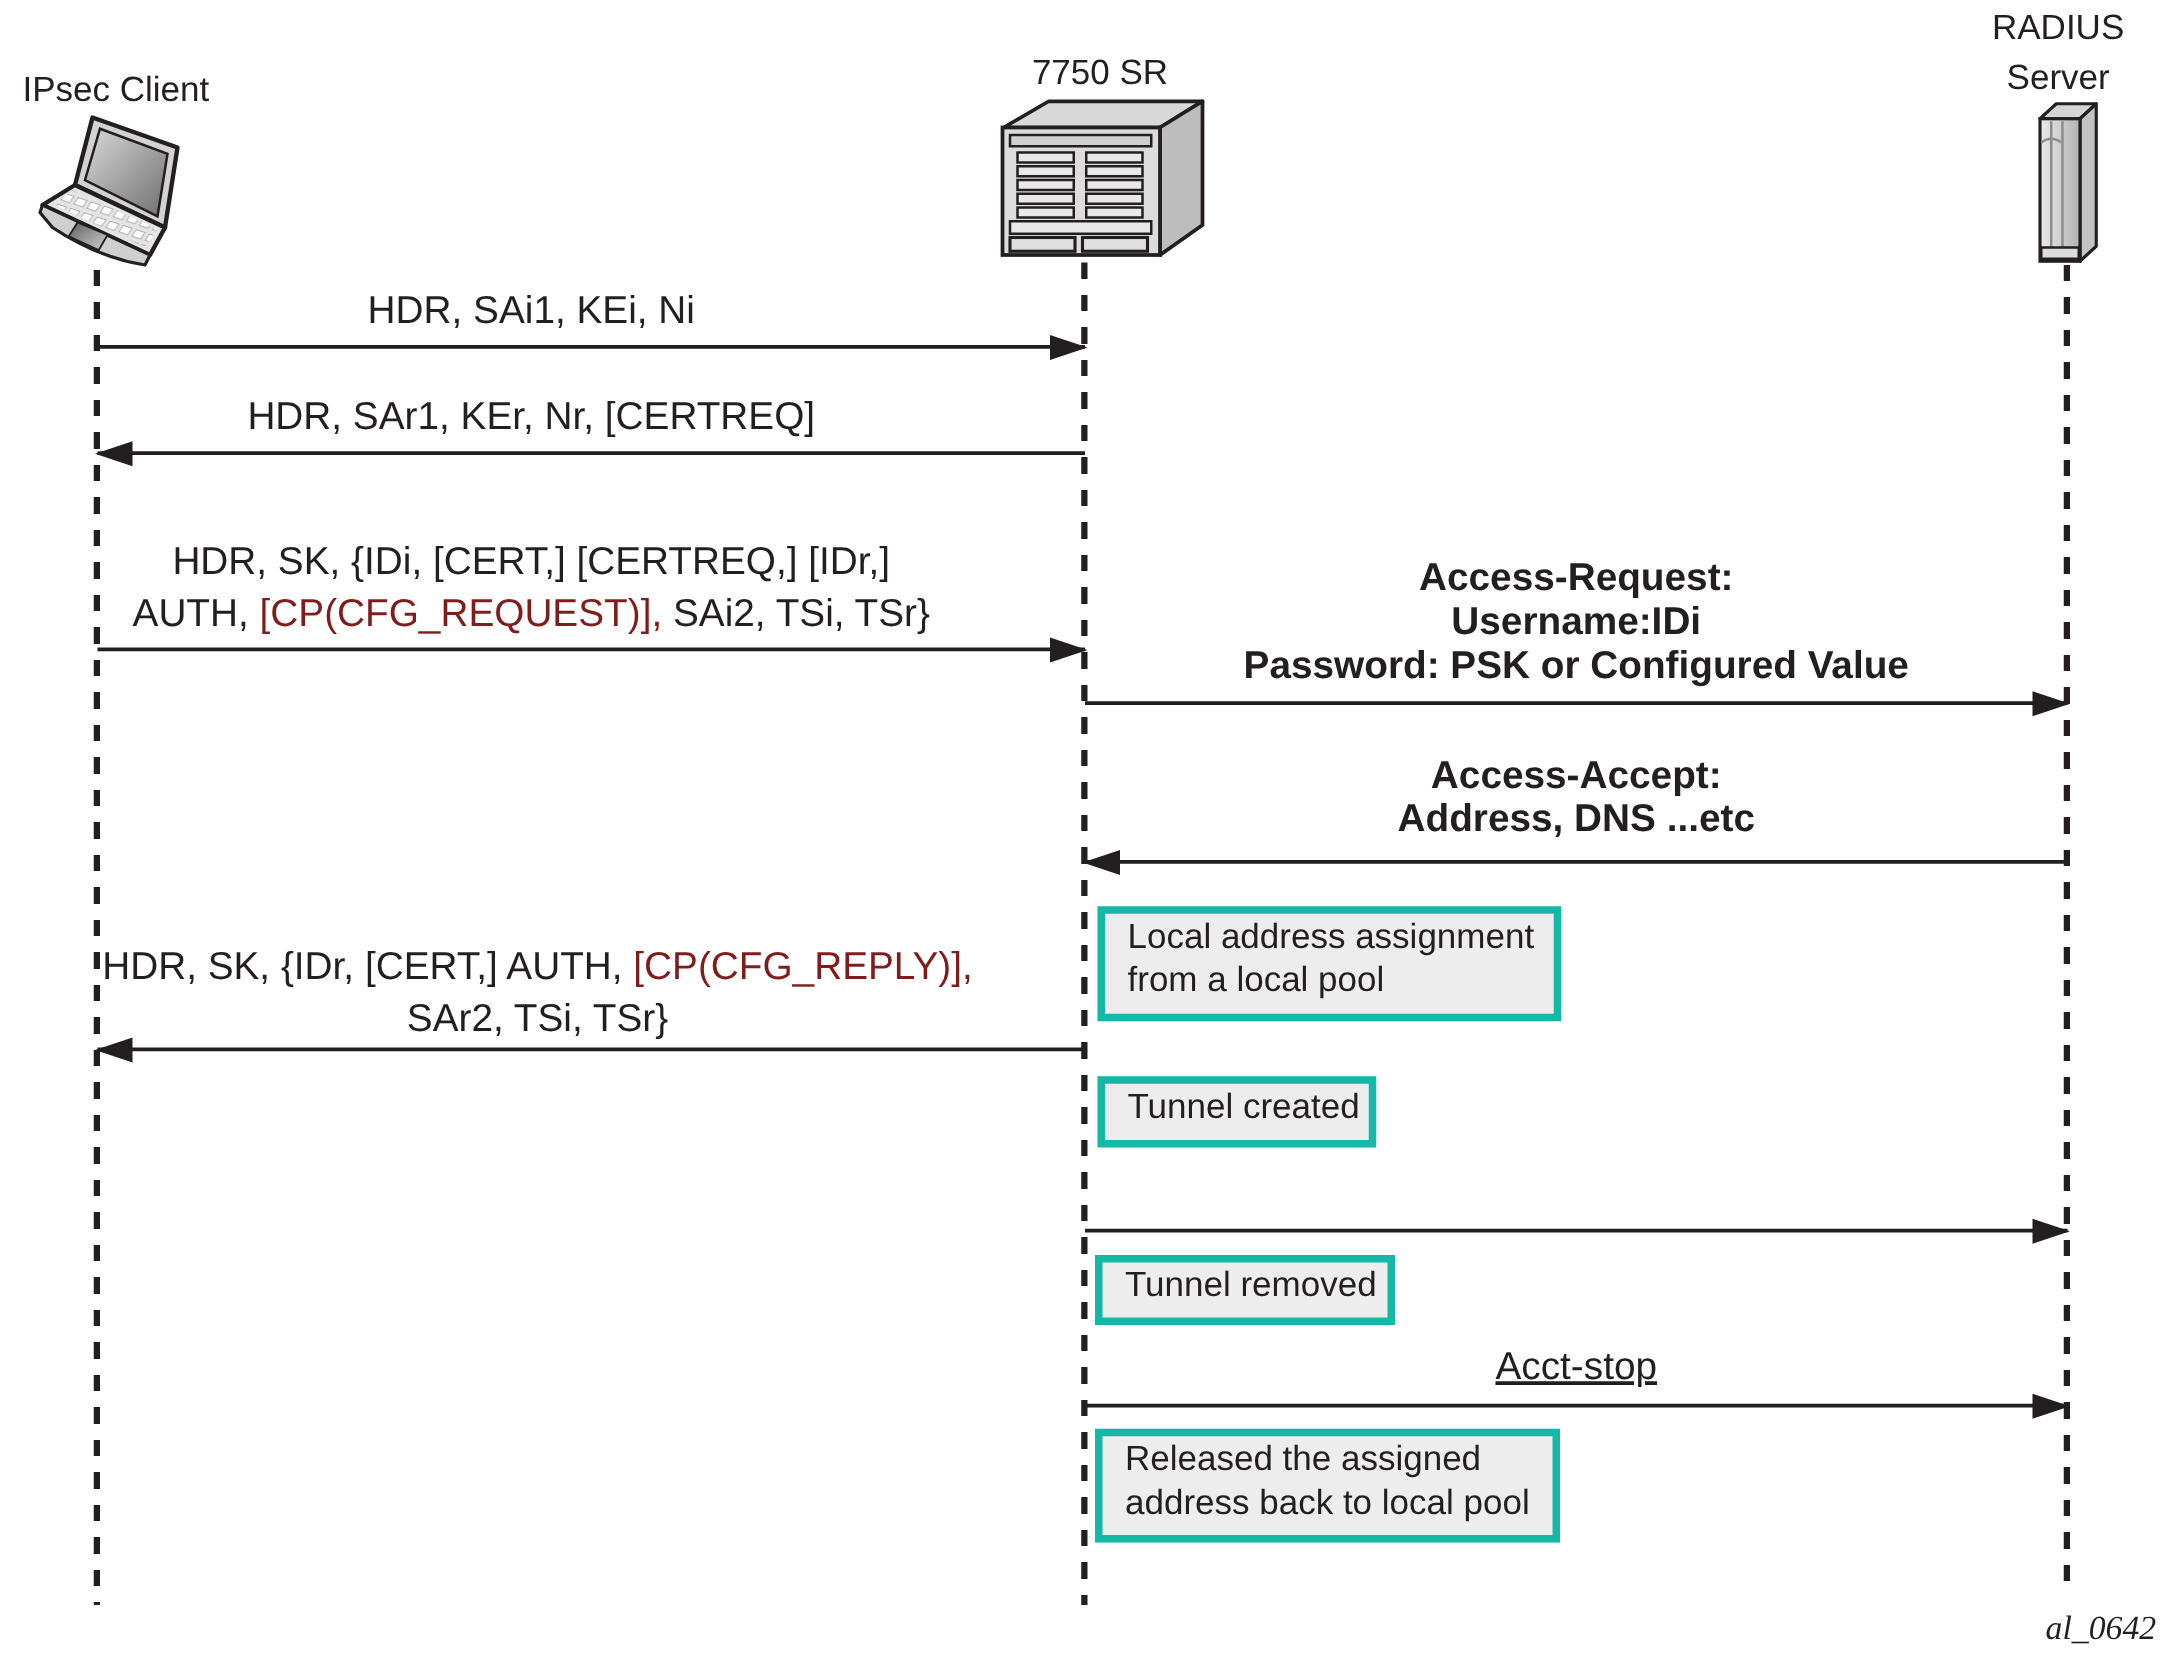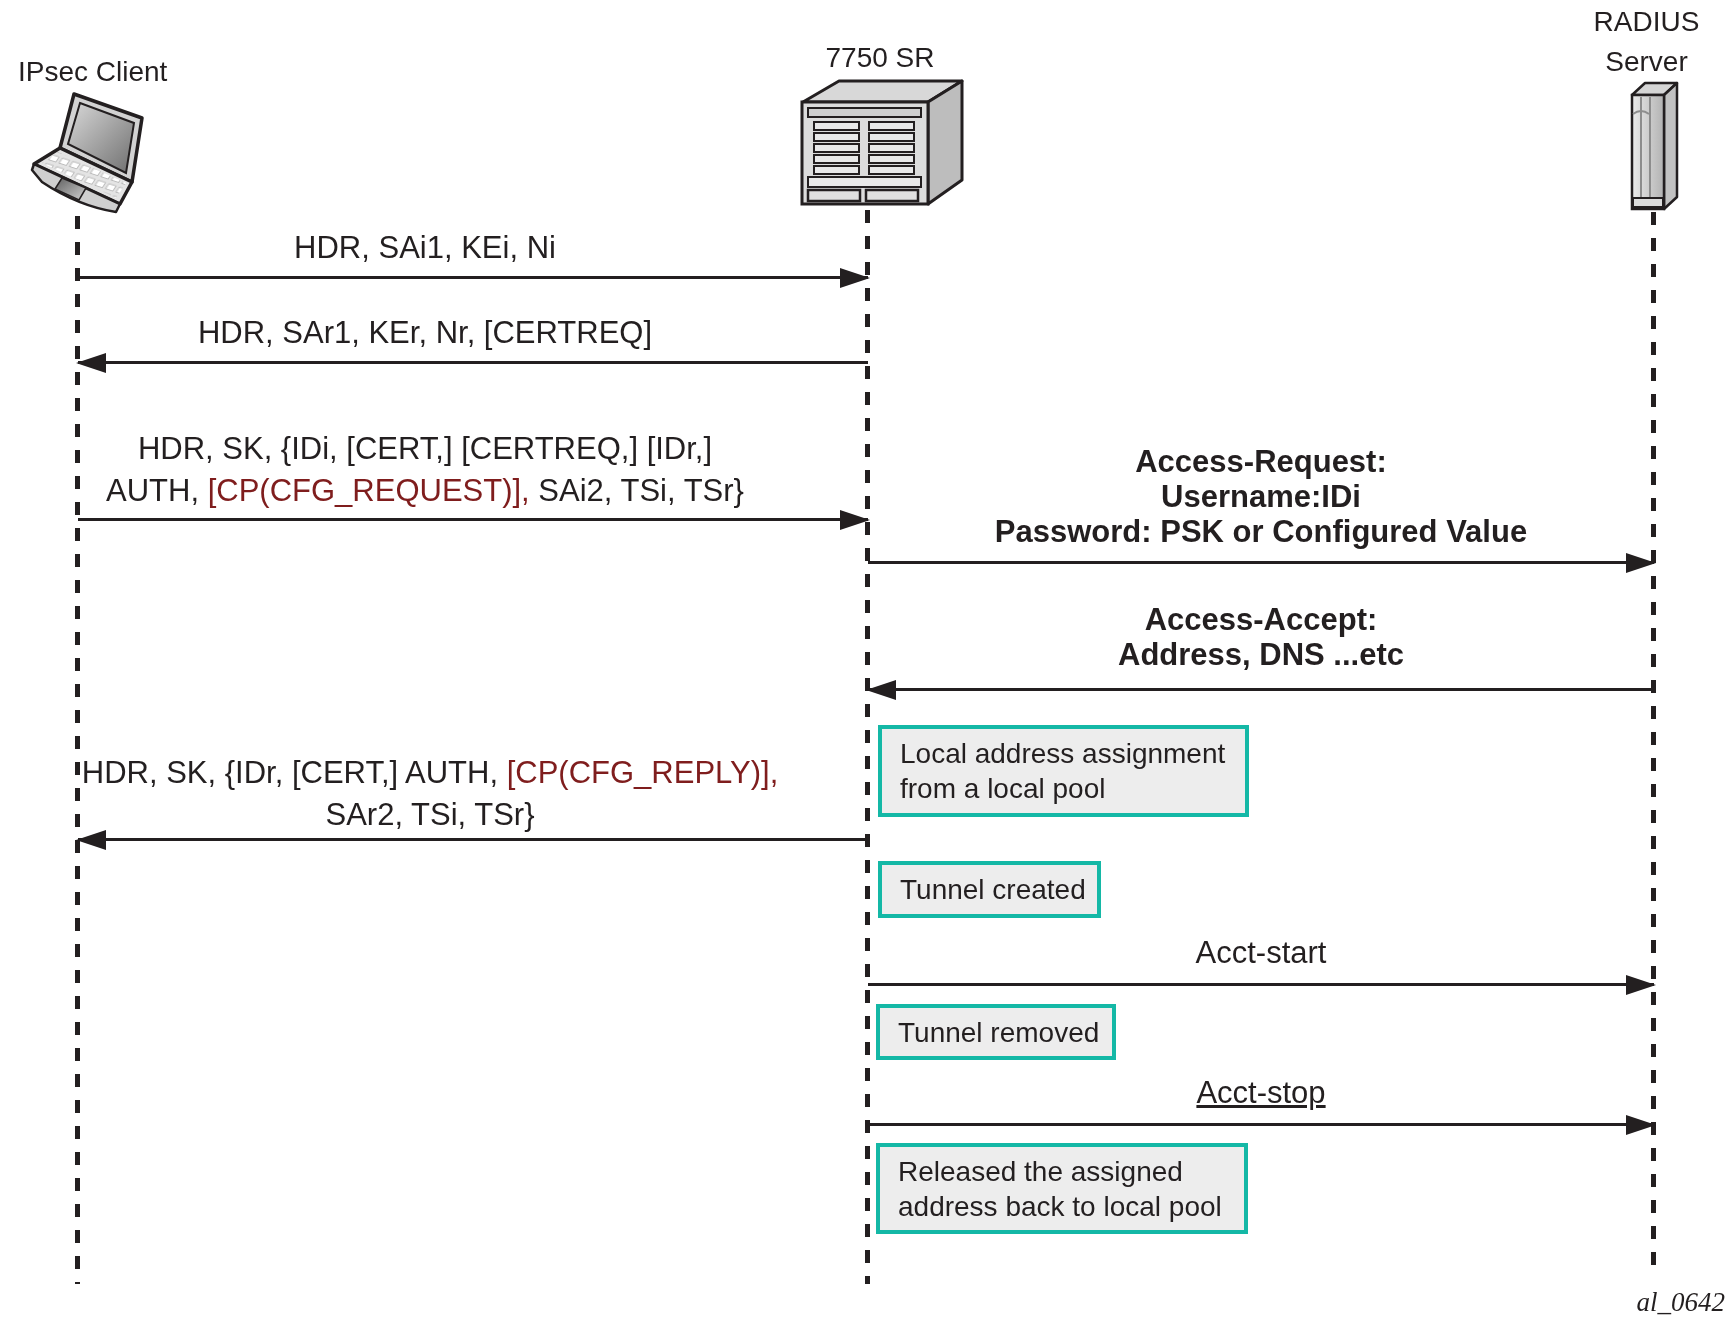--- a/index.html
+++ b/index.html
@@ -30,22 +30,22 @@
     border-color:transparent #231f20 transparent transparent;
   }
   .msg{
     position:absolute;font-size:31px;line-height:36px;text-align:center;
     color:#231f20;white-space:nowrap;
   }
   .lh35{line-height:35px;font-weight:bold;}
   .lh42{line-height:42px;}
   .gray{color:#7f1d1d;margin-top:20px;}
   .note{
-    position:absolute;background:#ededed;border:4px solid #14b8a6;
-    box-sizing:border-box;display:flex;flex-direction:column;justify-content:center;
+    position:absolute;background:#ededed;border:6px solid #14b8a6;
+    box-sizing:border-box;display:flex;flex-direction:column;
     font-size:28px;line-height:35px;padding-left:18px;color:#231f20;white-space:nowrap;
   }
   .fig-label{
     position:absolute;font-family:"Liberation Serif",serif;font-style:italic;
     font-size:27px;color:#231f20;text-align:right;
   }
   svg{display:block;}
 </style>
 </head>
 <body>
@@ -170,21 +170,20 @@
   <div class="msg lh42" style="left:35px;top:752px;width:790px;">
     <div><span>HDR, SK, {IDr, [CERT,] AUTH, </span><span class="gray">[CP(CFG_REPLY)],</span></div>
     <div>SAr2, TSi, TSr}</div>
   </div>
   <div class="arrow left" style="left:78px;top:838px;width:790px;"></div>
 
   <div class="note" style="left:878px;top:861px;width:223px;height:57px;">
     <div>Tunnel created</div>
   </div>
 
-  <div class="msg" style="left:868px;top:935px;width:786px;">Acct-start</div>
   <div class="arrow right" style="left:868px;top:983px;width:786px;"></div>
 
   <div class="note" style="left:876px;top:1004px;width:240px;height:56px;">
     <div>Tunnel removed</div>
   </div>
 
   <div class="msg" style="left:868px;top:1075px;width:786px;text-decoration:underline;">Acct-stop</div>
   <div class="arrow right" style="left:868px;top:1123px;width:786px;"></div>
 
   <div class="note" style="left:876px;top:1143px;width:372px;height:91px;">

